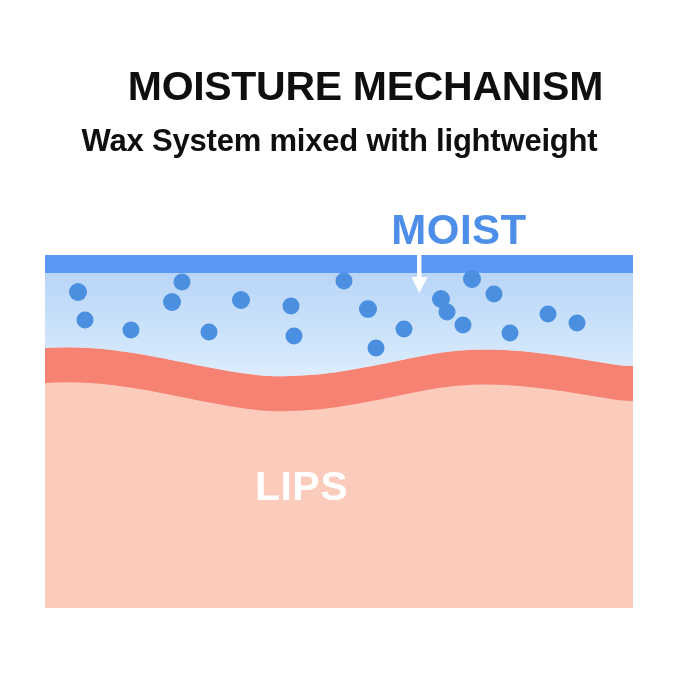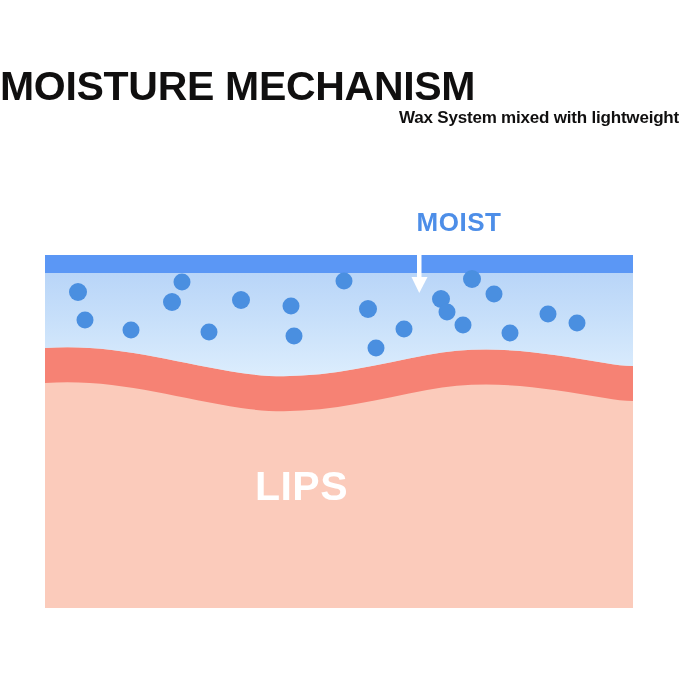--- a/index.html
+++ b/index.html
@@ -21,34 +21,34 @@
     height: 679px;
     background: #ffffff;
   }
 
   
   .title {
     position: absolute;
     left: 0;
     top: 38px;
     width: 603px;
-    text-align: left;
+    text-align: right;
     font-size: 41px;
     font-weight: bold;
     letter-spacing: -0.3px;
     color: #100f0f;
     line-height: 1.05;
   }
   .subtitle {
     position: absolute;
     left: 0;
     top: 90px;
     width: 679px;
-    text-align: right;
-    font-size: 17px;
+    text-align: center;
+    font-size: 31px;
     font-weight: bold;
     letter-spacing: -0.2px;
     color: #100f0f;
     line-height: 1.28;
   }
   .subtitle .line {
     display: block;
   }
 
   
@@ -65,21 +65,21 @@
     height: 353px;
   }
 
   
   .moist-label {
     position: absolute;
     left: 369px;
     top: 209px;
     width: 180px;
     text-align: center;
-    font-size: 26px;
+    font-size: 42px;
     font-weight: bold;
     letter-spacing: 0.5px;
     color: #4d8ee8;
     line-height: 1;
   }
 
   
   .lips-label {
     position: absolute;
     left: 0;

